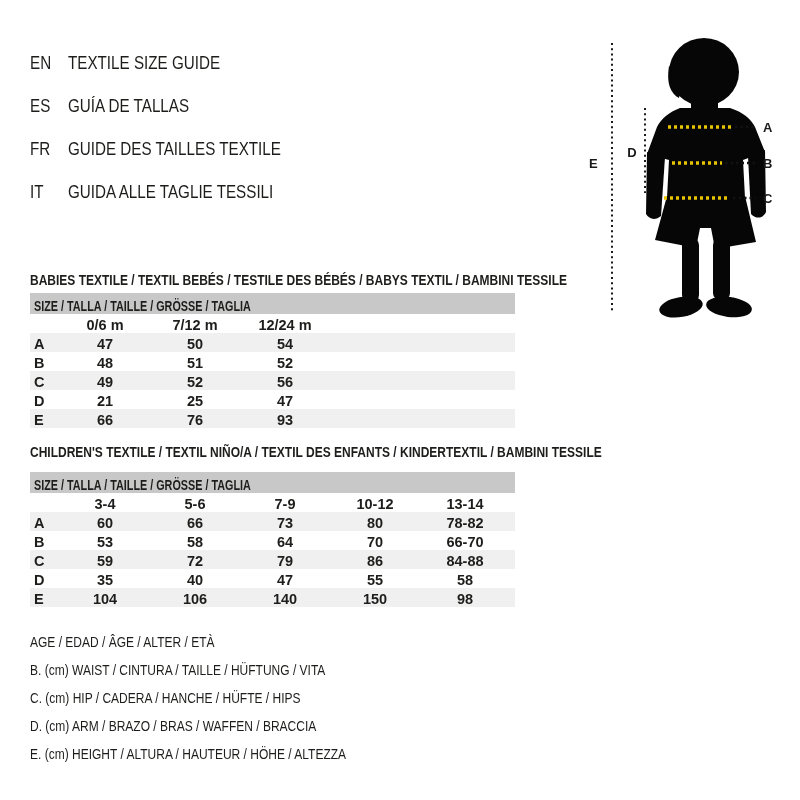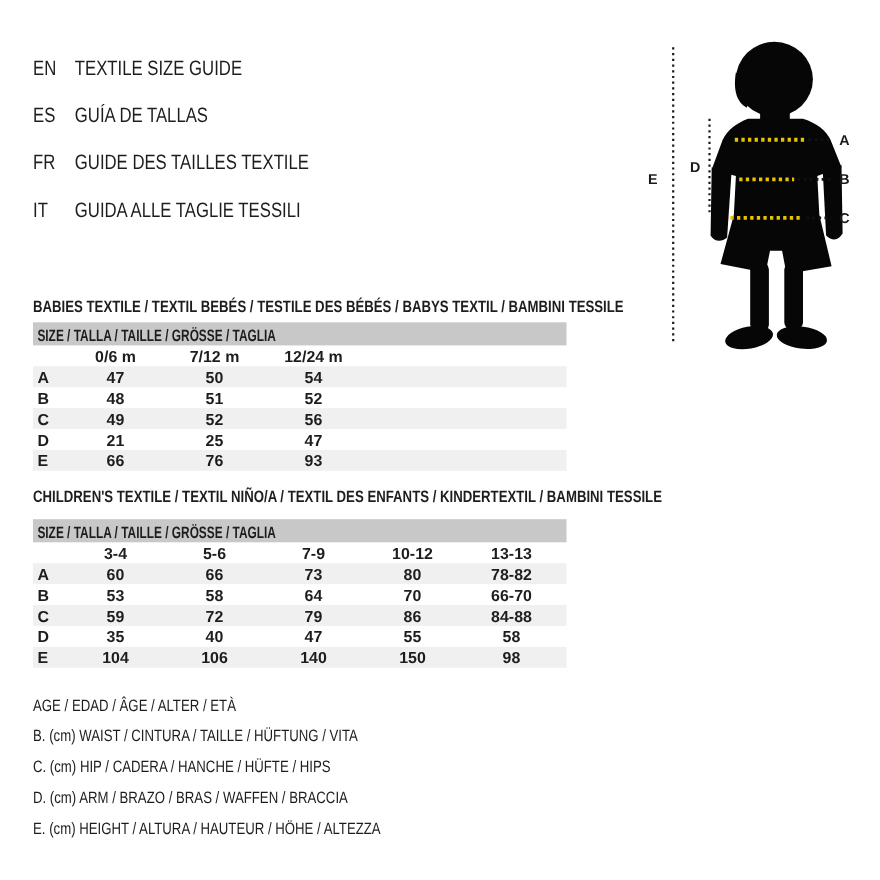--- a/index.html
+++ b/index.html
@@ -155,21 +155,21 @@
   <div class="size-table children-table">
     <div class="t-head">
       <span class="cond72">SIZE / TALLA / TAILLE / GRÖSSE / TAGLIA</span>
     </div>
     <div class="t-row">
       <span class="lbl"></span>
       <span class="val">3-4</span>
       <span class="val">5-6</span>
       <span class="val">7-9</span>
       <span class="val">10-12</span>
-      <span class="val">13-13</span>
+      <span class="val">13-14</span>
     </div>
     <div class="t-row striped">
       <span class="lbl">A</span>
       <span class="val">60</span>
       <span class="val">66</span>
       <span class="val">73</span>
       <span class="val">80</span>
       <span class="val">78-82</span>
     </div>
     <div class="t-row">

